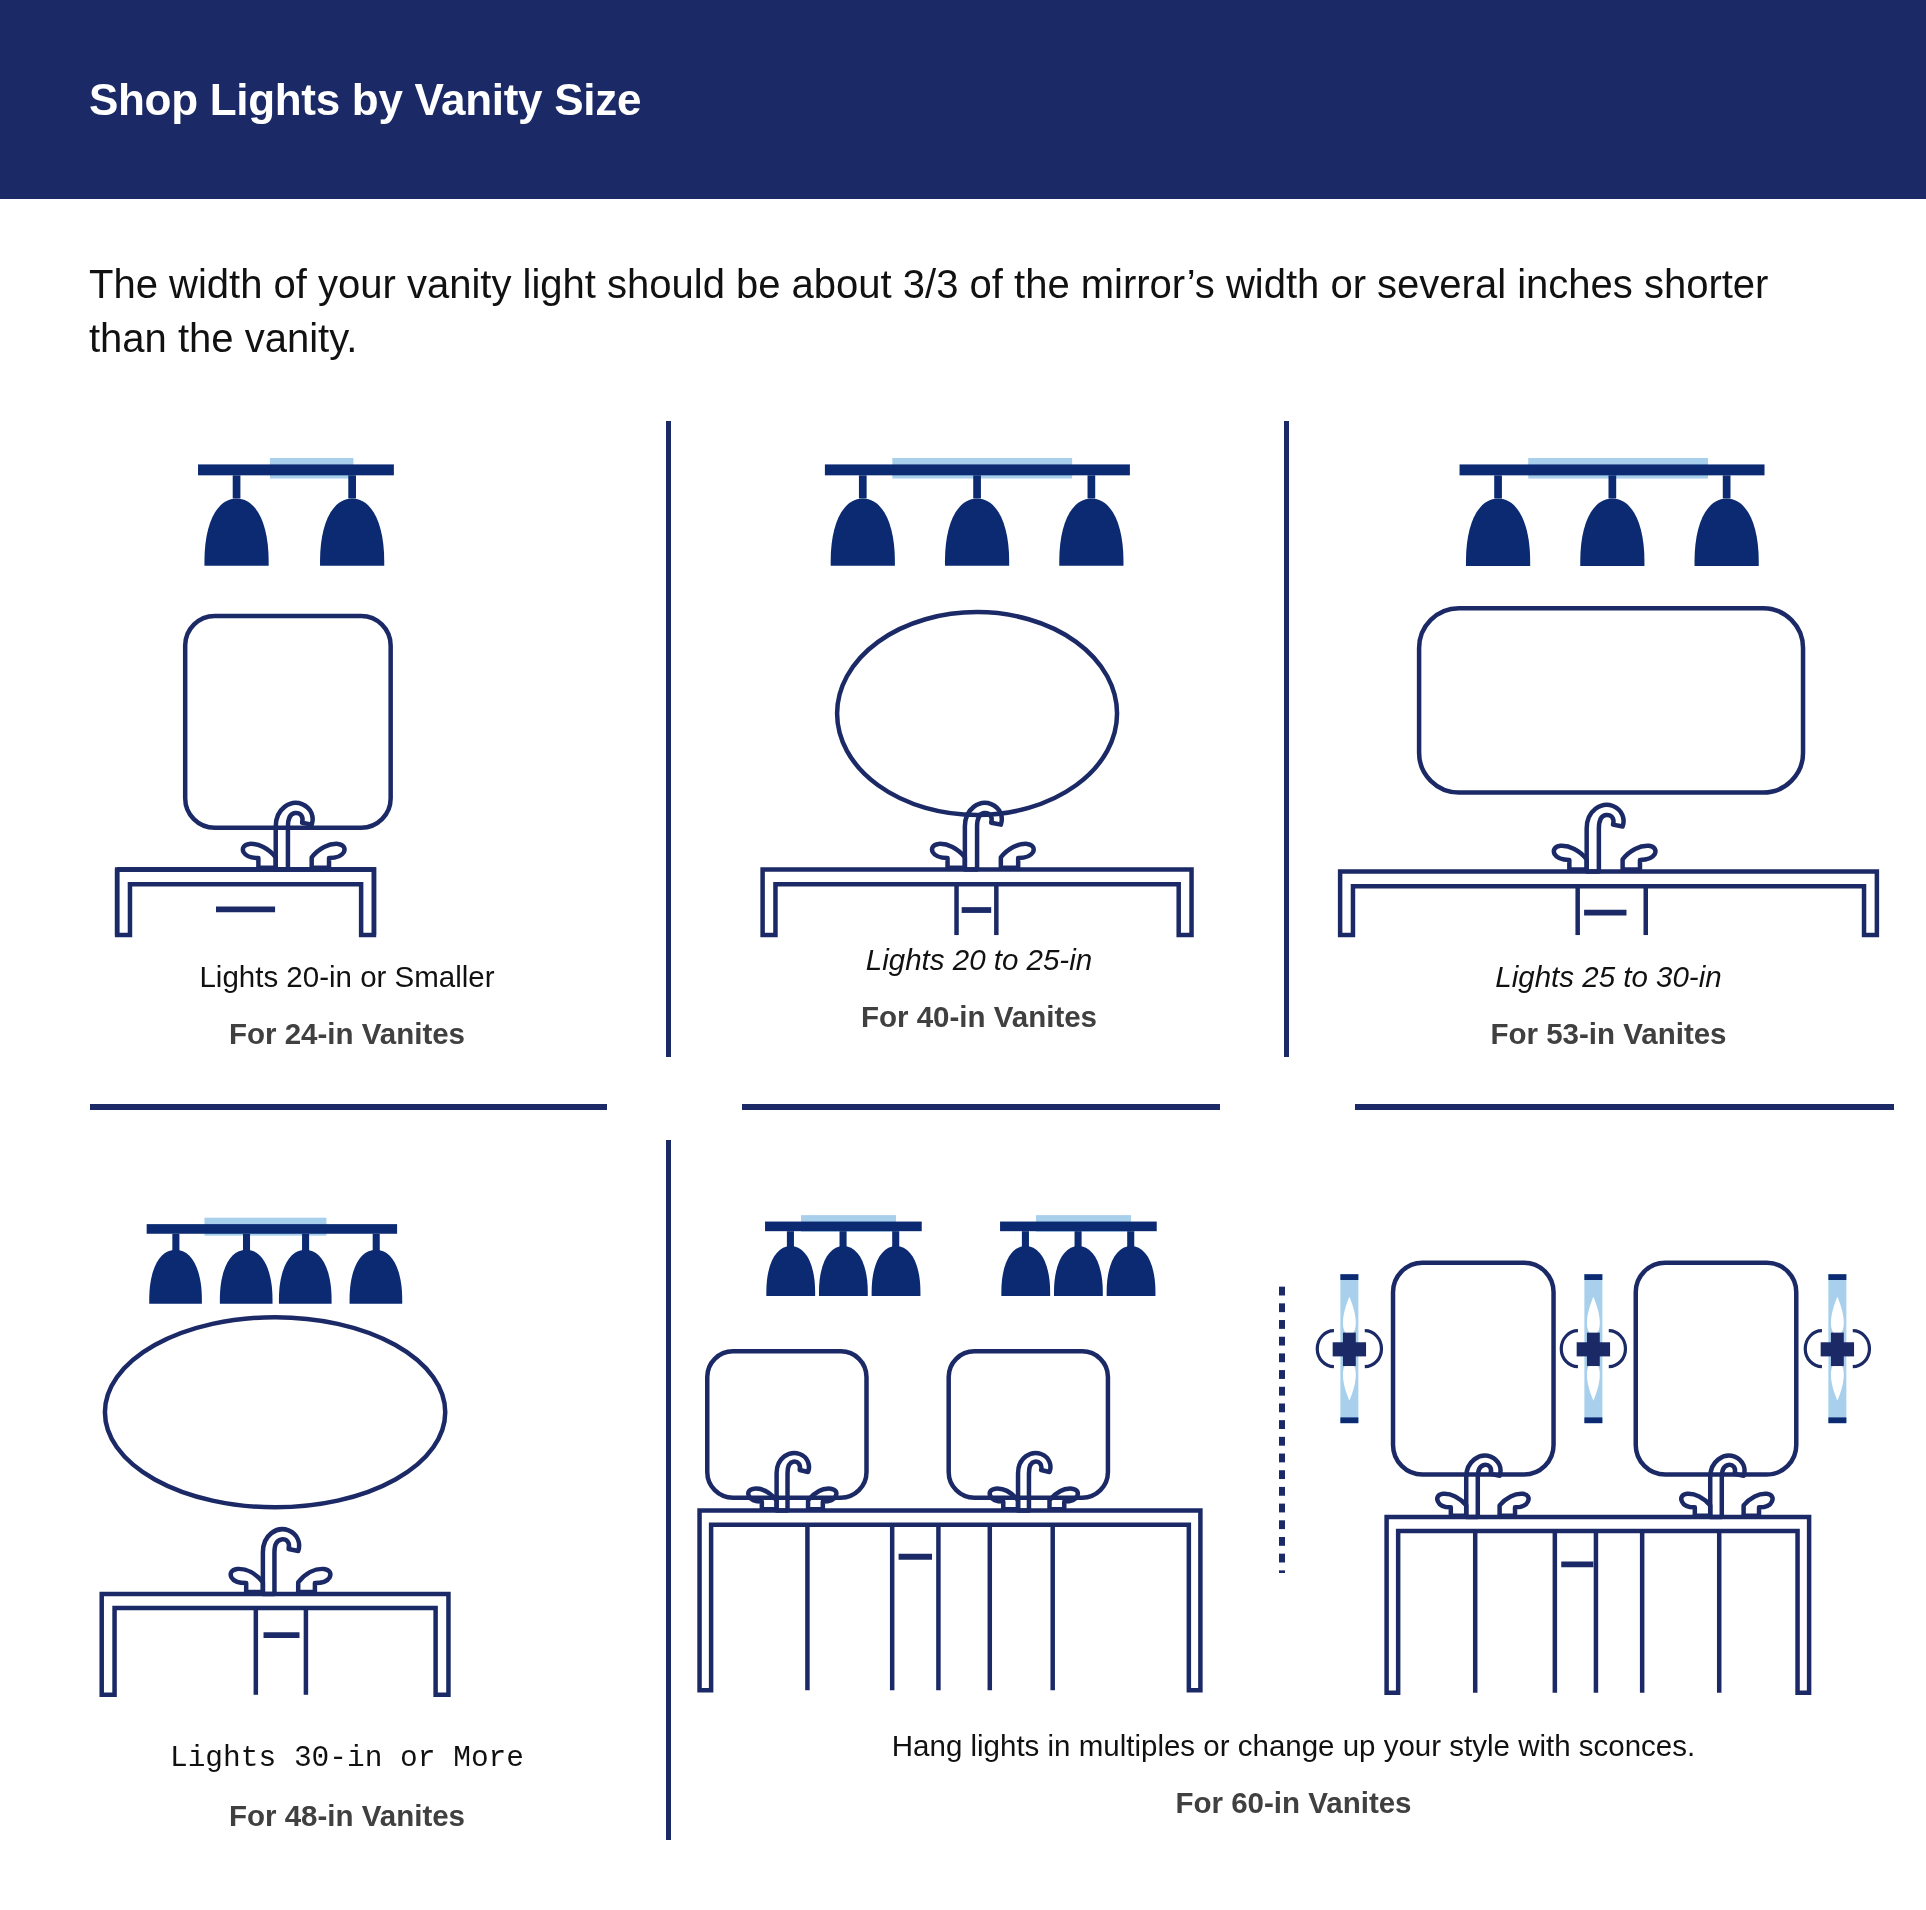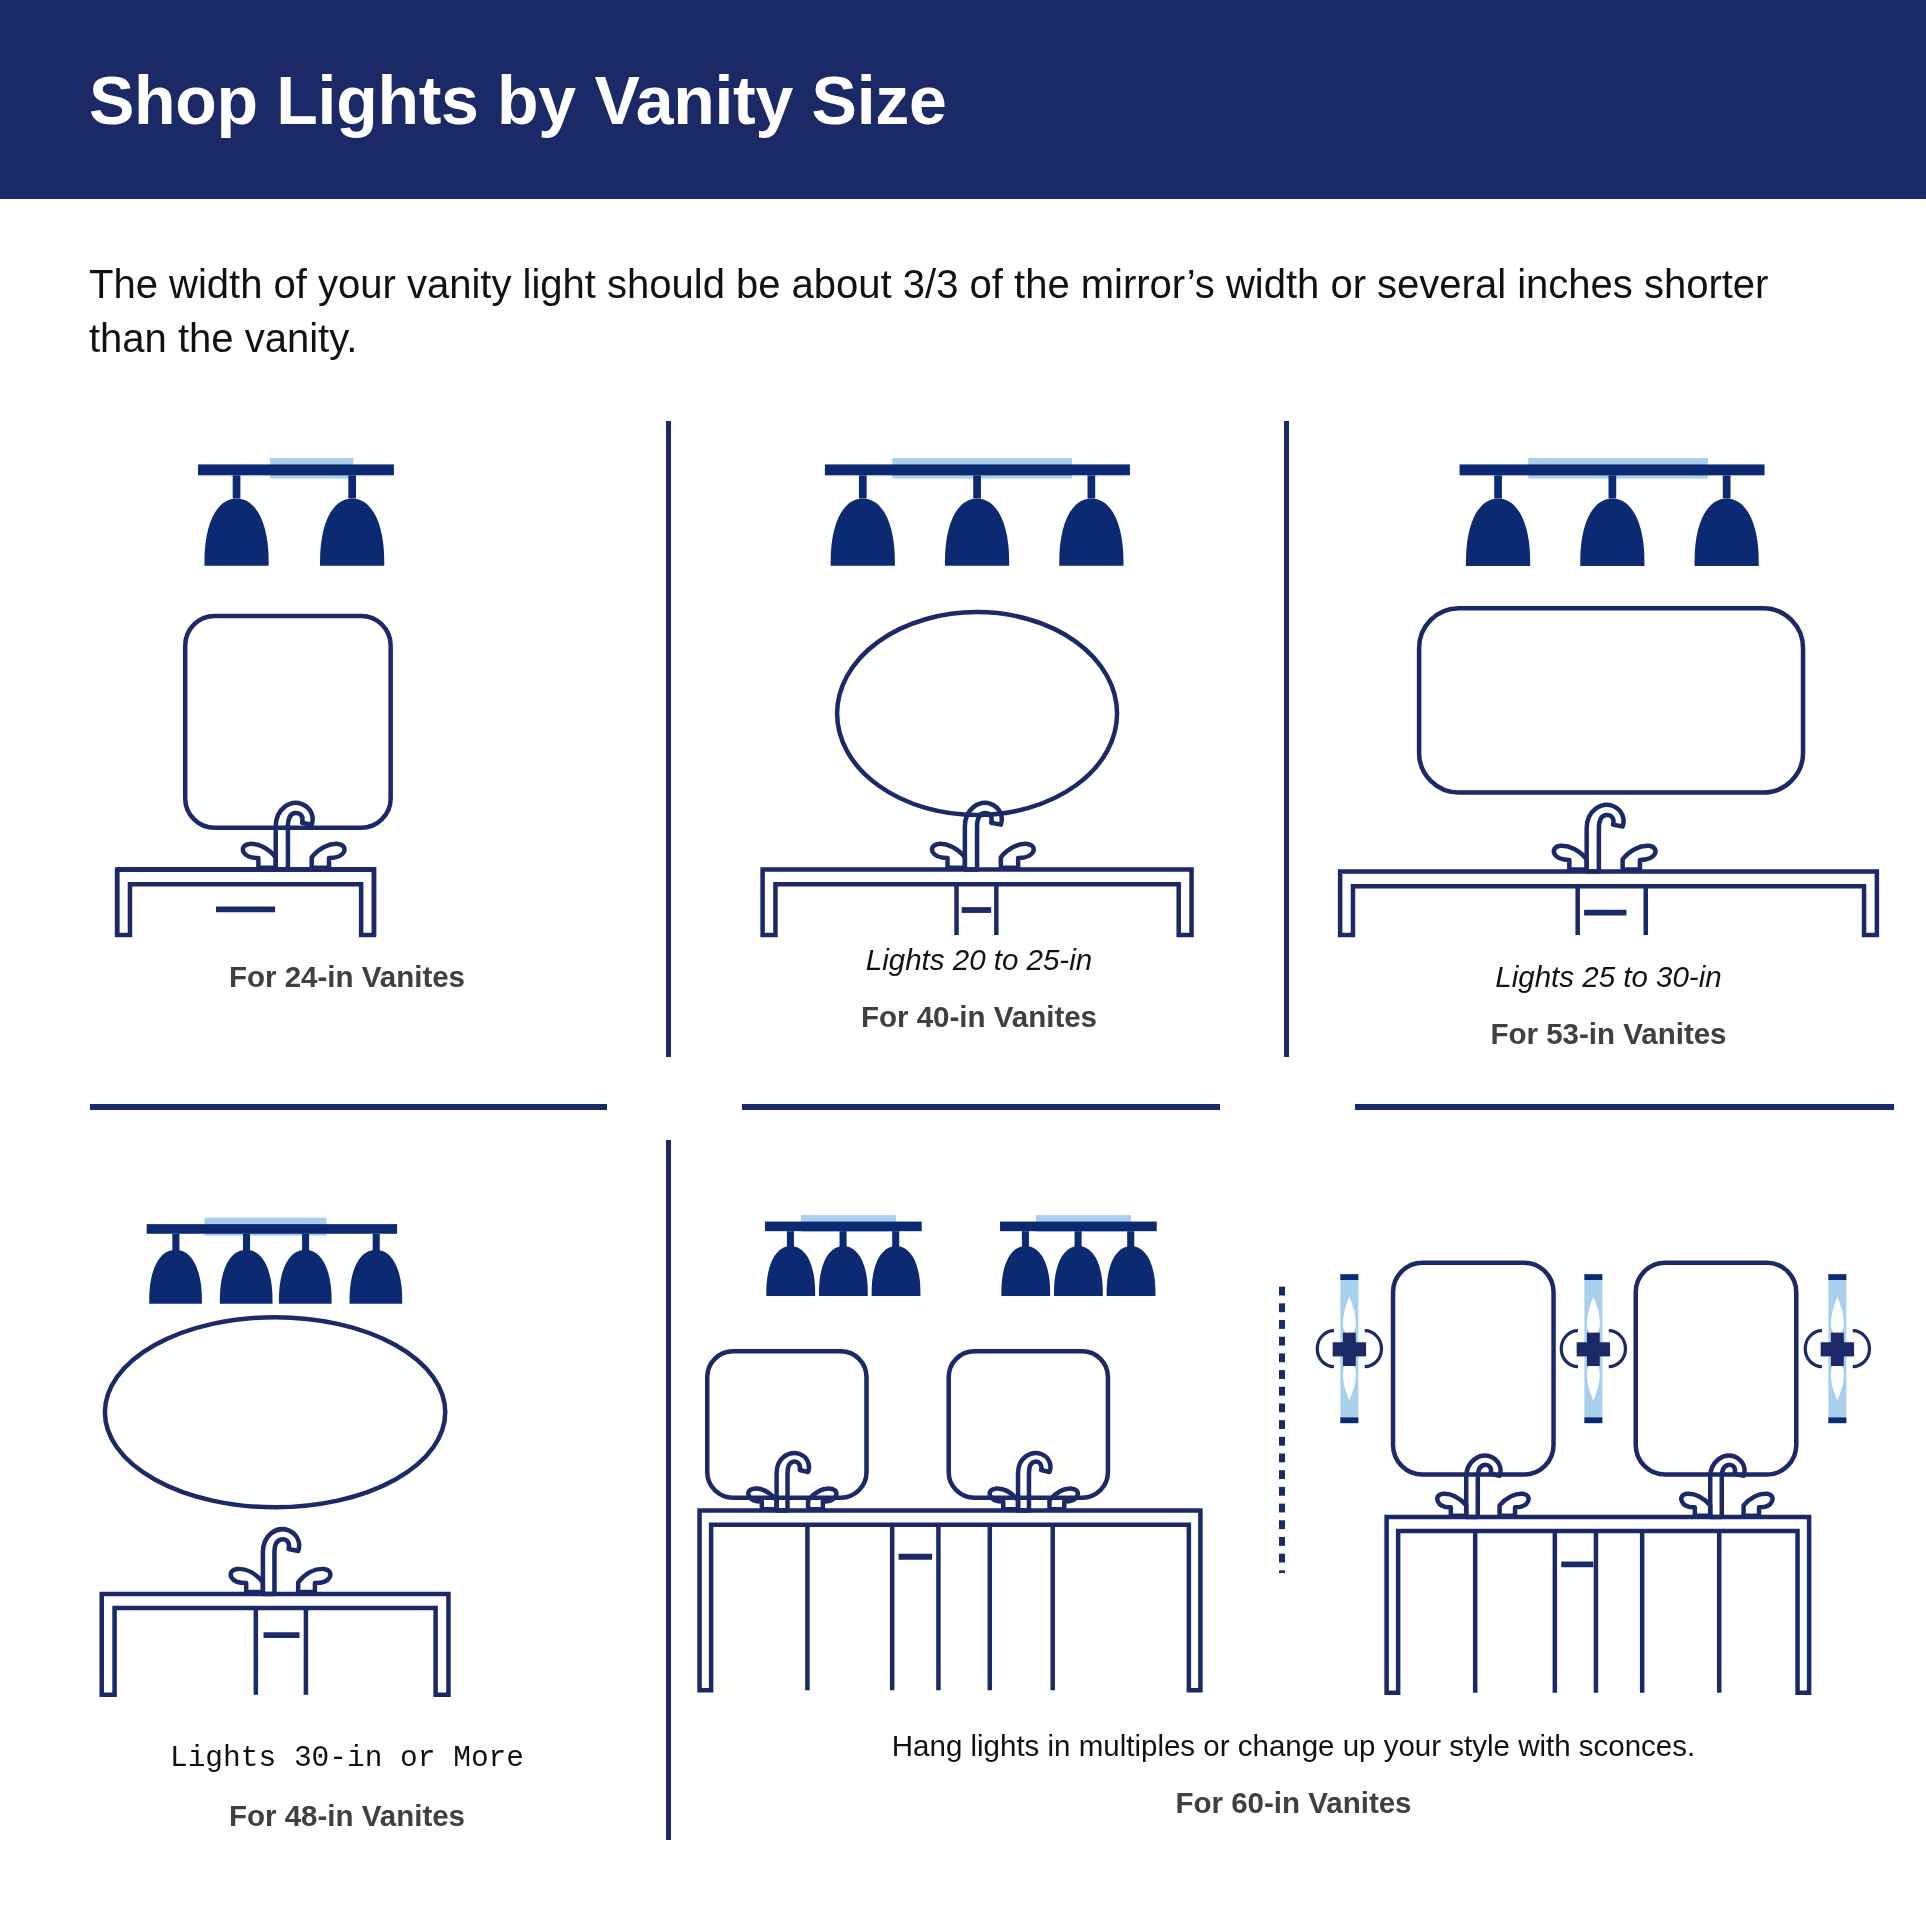--- a/index.html
+++ b/index.html
@@ -13,21 +13,21 @@
 
   
   .header {
     position: absolute; left: 0; top: 0;
     width: 1926px; height: 199px;
     background: #1b2a66;
     display: flex; align-items: center;
   }
   .header-title {
     color: #ffffff;
-    font-size: 68px;
+    font-size: 44px;
     font-weight: 700;
     letter-spacing: -0.3px;
     margin-left: 89px;
     line-height: 1;
   }
 
   
   .intro {
     position: absolute; left: 89px; top: 257px;
     width: 1721px;
@@ -115,20 +115,21 @@
 
         <g fill="none" stroke="#1b2a66" stroke-width="7">
           <path d="M42 655 L442 655 L442 757 M42 655 L42 757"></path>
           <path d="M42 655 L442 655"></path>
           <rect x="42" y="655" width="400" height="102" fill="none" stroke="none"></rect>
           <path d="M42 655 L42 757 L62 757 L62 678 L422 678 L422 757 L442 757 L442 655 Z"></path>
           <line x1="196" y1="717" x2="288" y2="717" stroke-width="9"></line>
         </g>
       </svg>
     </div>
+    <div class="cap-main" style="margin-top:22px;">Lights 20-in or Smaller</div>
     <div class="cap-sub" style="margin-top:22px;">For 24-in Vanites</div>
   </div>
 
   <div class="panel" style="left:706px; top:449px; width:546px;">
     <div class="panel-art">
       <svg width="546" height="488" viewBox="0 0 850 760">
         <g>
           <rect x="290" y="14" width="280" height="32" fill="#a8d0ec"></rect>
           <rect x="185" y="24" width="475" height="17" fill="#0b2a72"></rect>
           <rect x="238" y="41" width="12" height="36" fill="#0b2a72"></rect>

